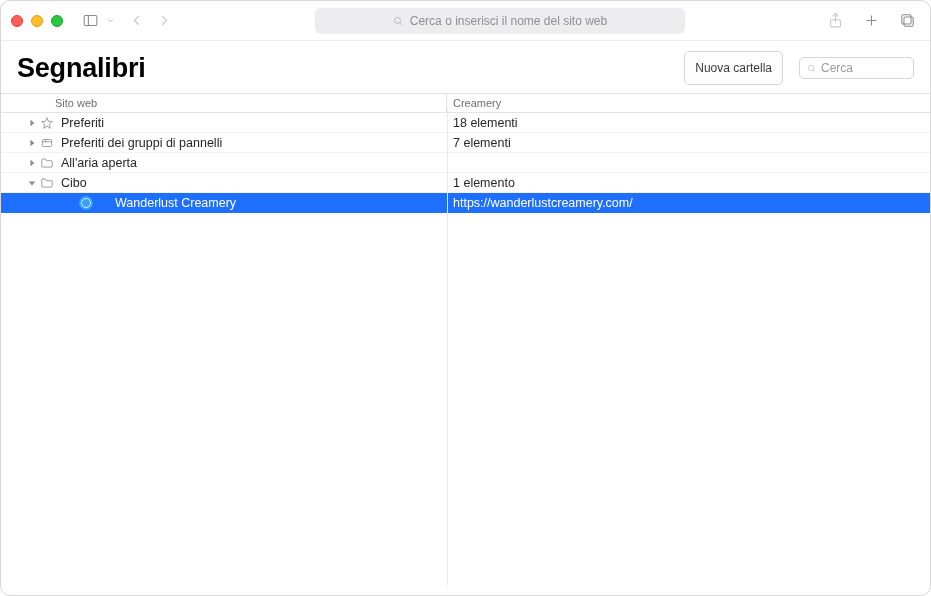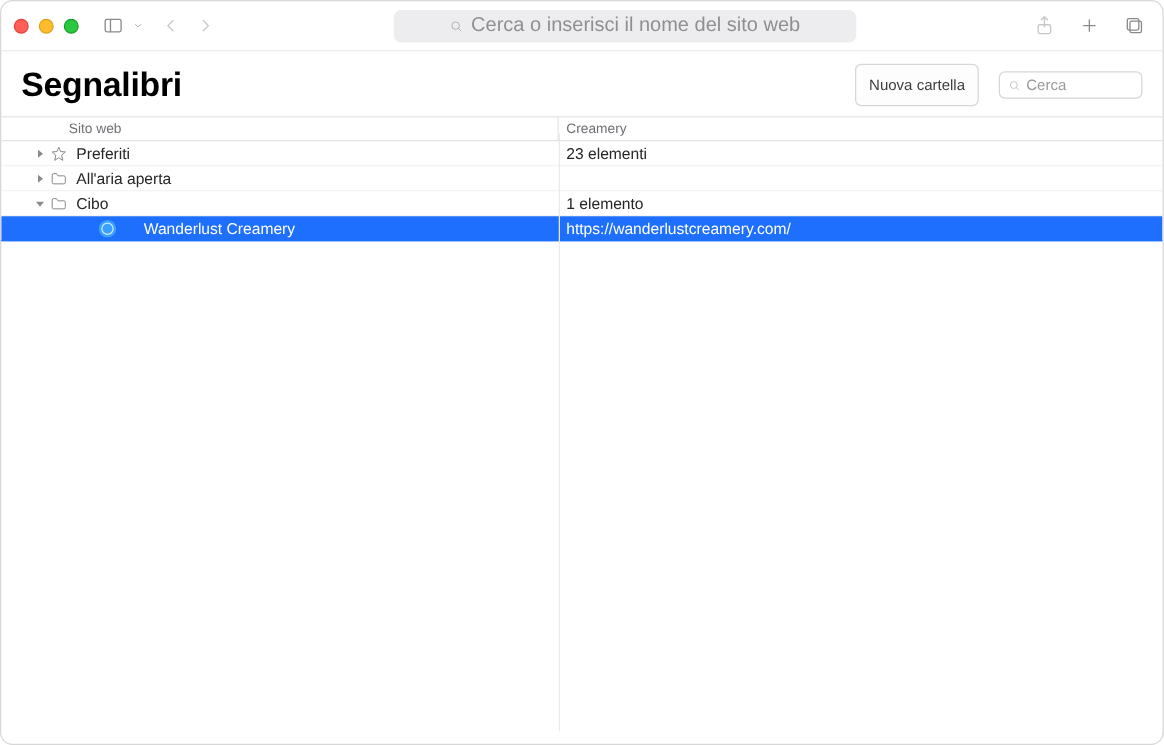--- a/index.html
+++ b/index.html
@@ -13,21 +13,21 @@
     .tl.red    { background: #ff5f57; border: 0.5px solid #e24238; }
     .tl.yellow { background: #febc2e; border: 0.5px solid #e1a116; }
     .tl.green  { background: #28c840; border: 0.5px solid #1ba125; }
 
     .tb-icon { width: 26px; height: 26px; display: inline-flex; align-items: center; justify-content: center; color: #8a8a8e; cursor: pointer; border-radius: 5px; }
     .tb-icon svg { width: 17px; height: 17px; stroke: currentColor; fill: none; stroke-width: 1.5; }
     .tb-icon.disabled { color: #c7c7cb; cursor: default; }
     .nav-group { display: flex; gap: 2px; margin-left: 6px; }
 
     .addr-wrap { flex: 1; display: flex; justify-content: center; }
-    .addr { width: 370px; height: 26px; background: #ededef; border-radius: 6px; display: flex; align-items: center; justify-content: center; gap: 6px; color: #8f8f93; font-size: 16px; cursor: text; }
+    .addr { width: 370px; height: 26px; background: #ededef; border-radius: 6px; display: flex; align-items: center; justify-content: center; gap: 6px; color: #8f8f93; font-size: 12px; cursor: text; }
     .addr svg { width: 12px; height: 12px; stroke: currentColor; }
 
     .right-icons { display: flex; gap: 10px; margin-left: auto; }
 
     
     .header-row { display: flex; align-items: center; padding: 10px 16px 8px 16px; }
     .page-title { font-size: 27px; font-weight: 700; letter-spacing: -0.2px; }
     .header-right { margin-left: auto; display: flex; gap: 6px; align-items: center; }
     .btn-newfolder { height: 22px; padding: 16px 10px; font-size: 12px; border: 1px solid #d6d6d9; border-radius: 5px; background: #fdfdfd; color: #3c3c3c; cursor: pointer; display: inline-flex; align-items: center; }
     .search-field { height: 22px; width: 115px; border: 1px solid #d6d6d9; border-radius: 5px; display: flex; align-items: center; gap: 4px; padding: 0 6px; color: #9a9a9e; font-size: 12px; cursor: text; background: #fff; margin-left: 10px; }
@@ -157,21 +157,39 @@
             <polygon points="3,1 8,5 3,9"></polygon>
           </svg>
         </span>
         <span class="ico">
           <svg viewBox="0 0 24 24">
             <polygon points="12 3 14.5 9 21 9.5 16 14 17.5 21 12 17.5 6.5 21 8 14 3 9.5 9.5 9 12 3"></polygon>
           </svg>
         </span>
         <span>Preferiti</span>
       </div>
-      <div class="cell-addr">23 elementi</div>
+      <div class="cell-addr">18 elementi</div>
+    </div>
+    <div class="row depth0">
+      <div class="cell-name">
+        <span class="chev">
+          <svg viewBox="0 0 10 10">
+            <polygon points="3,1 8,5 3,9"></polygon>
+          </svg>
+        </span>
+        <span class="ico">
+          <svg viewBox="0 0 24 24">
+            <rect x="4" y="6" width="16" height="12" rx="2"></rect>
+            <line x1="4" y1="10" x2="20" y2="10"></line>
+            <line x1="10" y1="6" x2="10" y2="10"></line>
+          </svg>
+        </span>
+        <span>Preferiti dei gruppi di pannelli</span>
+      </div>
+      <div class="cell-addr">7 elementi</div>
     </div>
     <div class="row depth0">
       <div class="cell-name">
         <span class="chev">
           <svg viewBox="0 0 10 10">
             <polygon points="3,1 8,5 3,9"></polygon>
           </svg>
         </span>
         <span class="ico">
           <svg viewBox="0 0 24 24">

